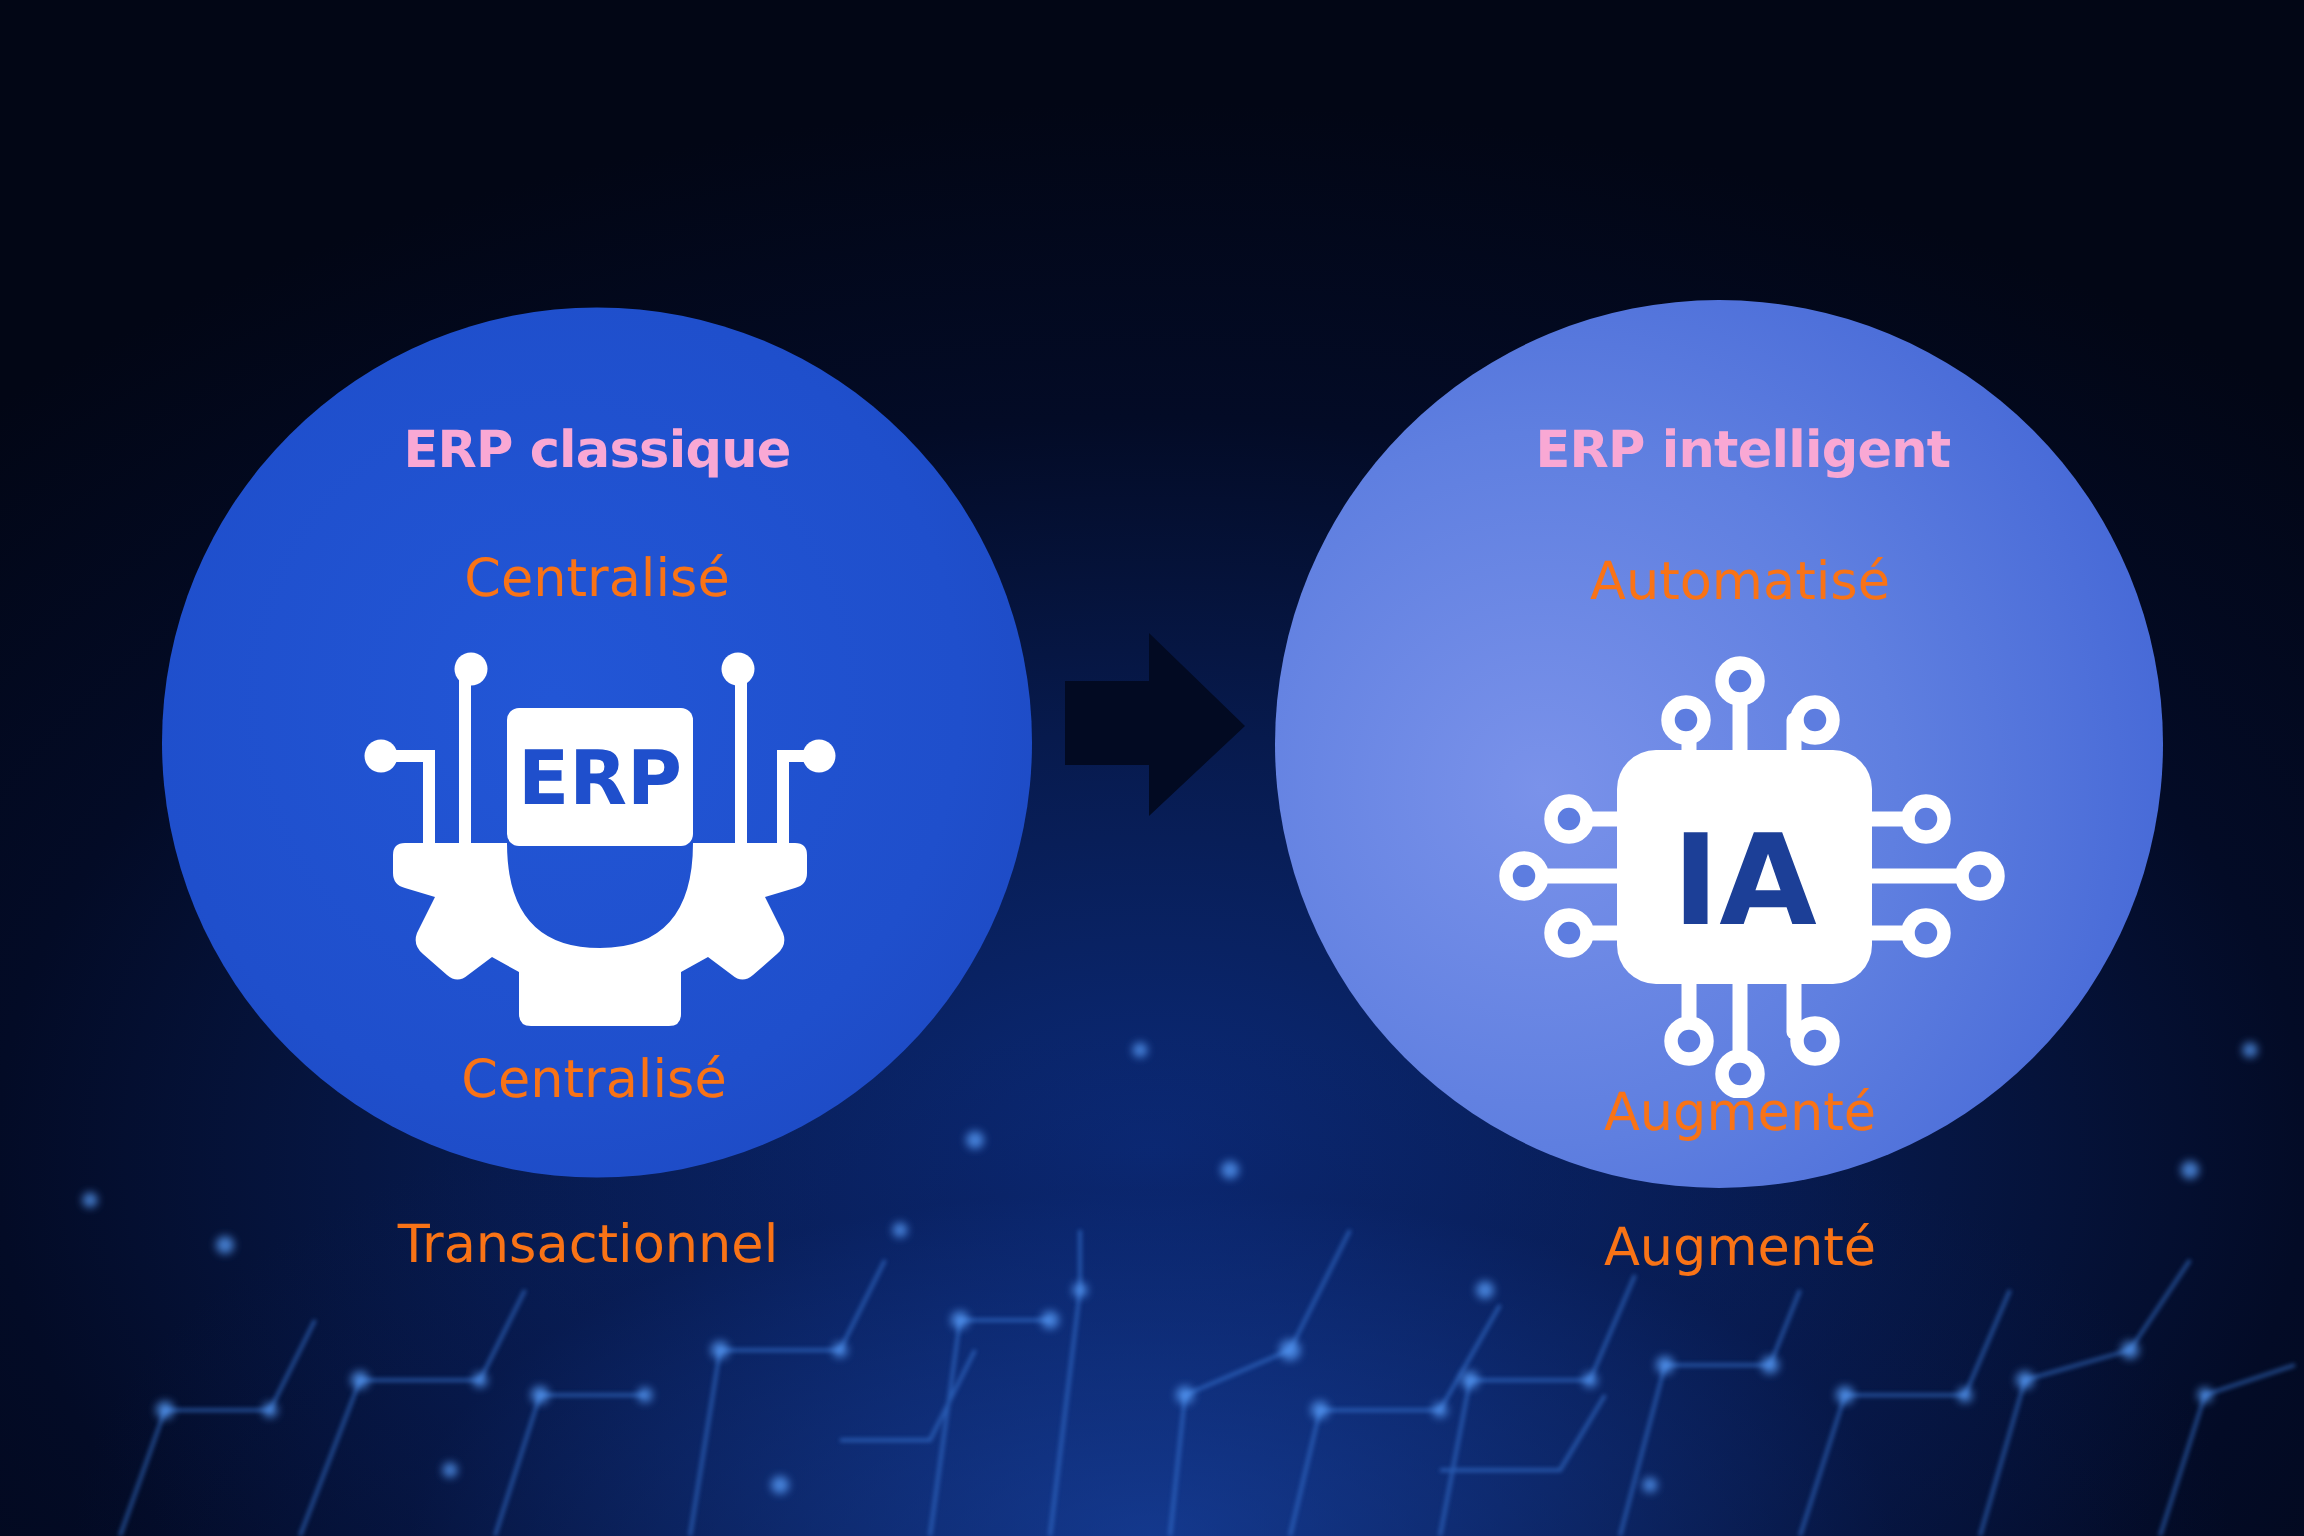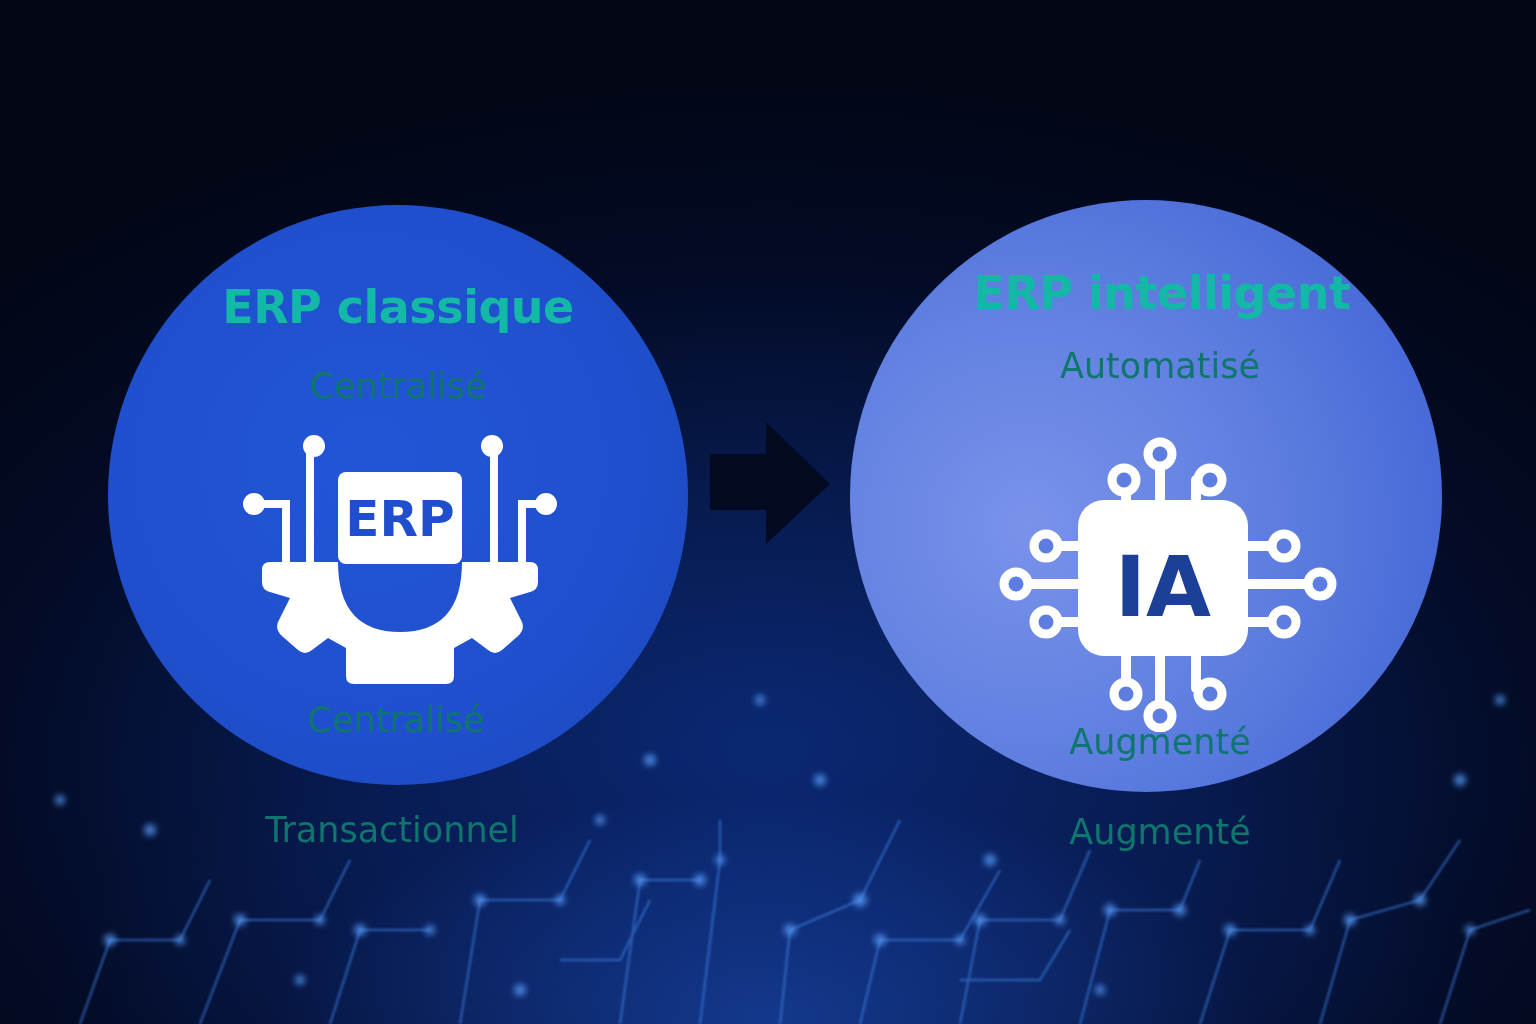--- a/index.html
+++ b/index.html
@@ -20,26 +20,26 @@
   }
   .circle-left {
     left: 108px; top: 205px; width: 580px; height: 580px;
     background: radial-gradient(circle at 45% 45%, #2256d6 0%, #1f4fcc 60%, #1c46bd 100%);
   }
   .circle-right {
     left: 850px; top: 200px; width: 592px; height: 592px;
     background: radial-gradient(circle at 30% 55%, #7a92ea 0%, #5f7fe0 45%, #4467d6 85%, #3a5bcf 100%);
   }
   .title {
-    position: absolute; color: #14b8a6; font-weight: bold;
-    font-family: "DejaVu Sans", sans-serif; font-size: 46px; letter-spacing: -0.5px;
+    position: absolute; color: #f9a8d4; font-weight: bold;
+    font-family: "DejaVu Sans", sans-serif; font-size: 34px; letter-spacing: -0.5px;
     text-align: center; white-space: nowrap;
   }
   .sub {
-    position: absolute; color: #0f766e; font-size: 35px; text-align: center; white-space: nowrap;
+    position: absolute; color: #f97316; font-size: 35px; text-align: center; white-space: nowrap;
     font-family: "DejaVu Sans", sans-serif;
   }
   .arrow { position: absolute; left: 708px; top: 422px; width: 124px; height: 122px; }
   .icon { position: absolute; }
 </style>
 </head>
 <body>
 
 <div class="bg"></div>
 
@@ -138,22 +138,22 @@
 </svg>
 
 <div class="sub" style="left:246px; top:700px; width:300px;">Centralisé</div>
 <div class="sub" style="left:192px; top:810px; width:400px;">Transactionnel</div>
 
 <svg class="arrow" viewBox="0 0 124 122">
   <path d="M2 32 L58 32 L58 0 L122 62 L58 122 L58 88 L2 88 Z" fill="#020a22"></path>
 </svg>
 
 <div class="circle circle-right"></div>
-<div class="title" style="left:946px; top:266px; width:432px;">ERP intelligent</div>
-<div class="sub" style="left:1010px; top:346px; width:300px;">Automatisé</div>
+<div class="title" style="left:946px; top:280px; width:432px;">ERP intelligent</div>
+<div class="sub" style="left:1010px; top:368px; width:300px;">Automatisé</div>
 
 <svg class="icon" style="left:998px; top:436px;" width="340" height="296" viewBox="0 0 340 296">
   <g stroke="#ffffff" stroke-width="10" fill="none" stroke-linecap="round">
 
     <path d="M162 68 L162 22"></path>
     <path d="M128 68 L128 44"></path>
     <path d="M198 68 L198 44"></path>
 
     <path d="M128 214 L128 252"></path>
     <path d="M162 214 L162 268"></path>

